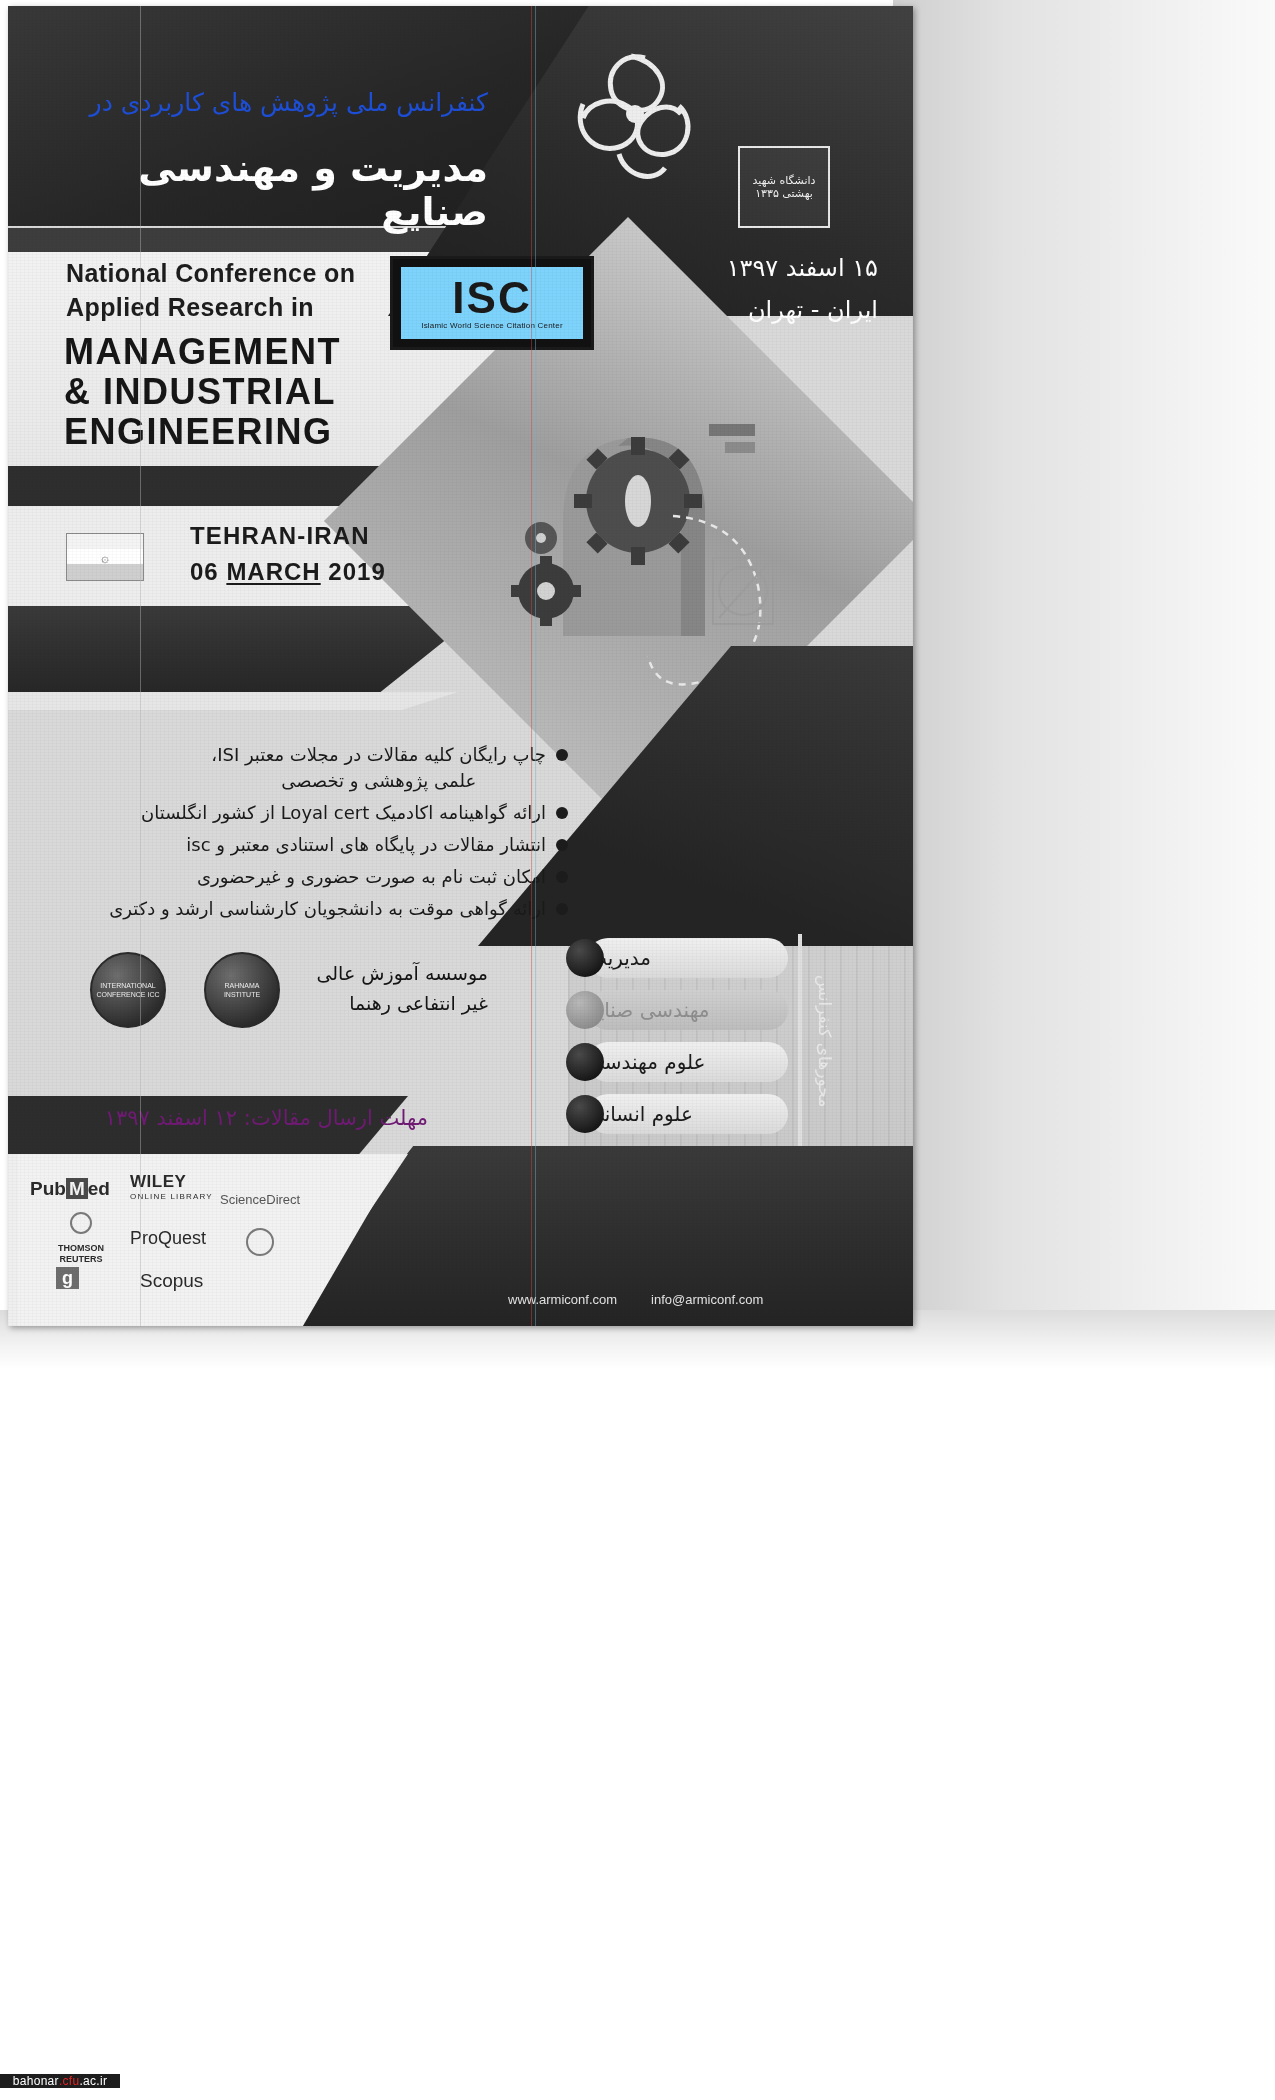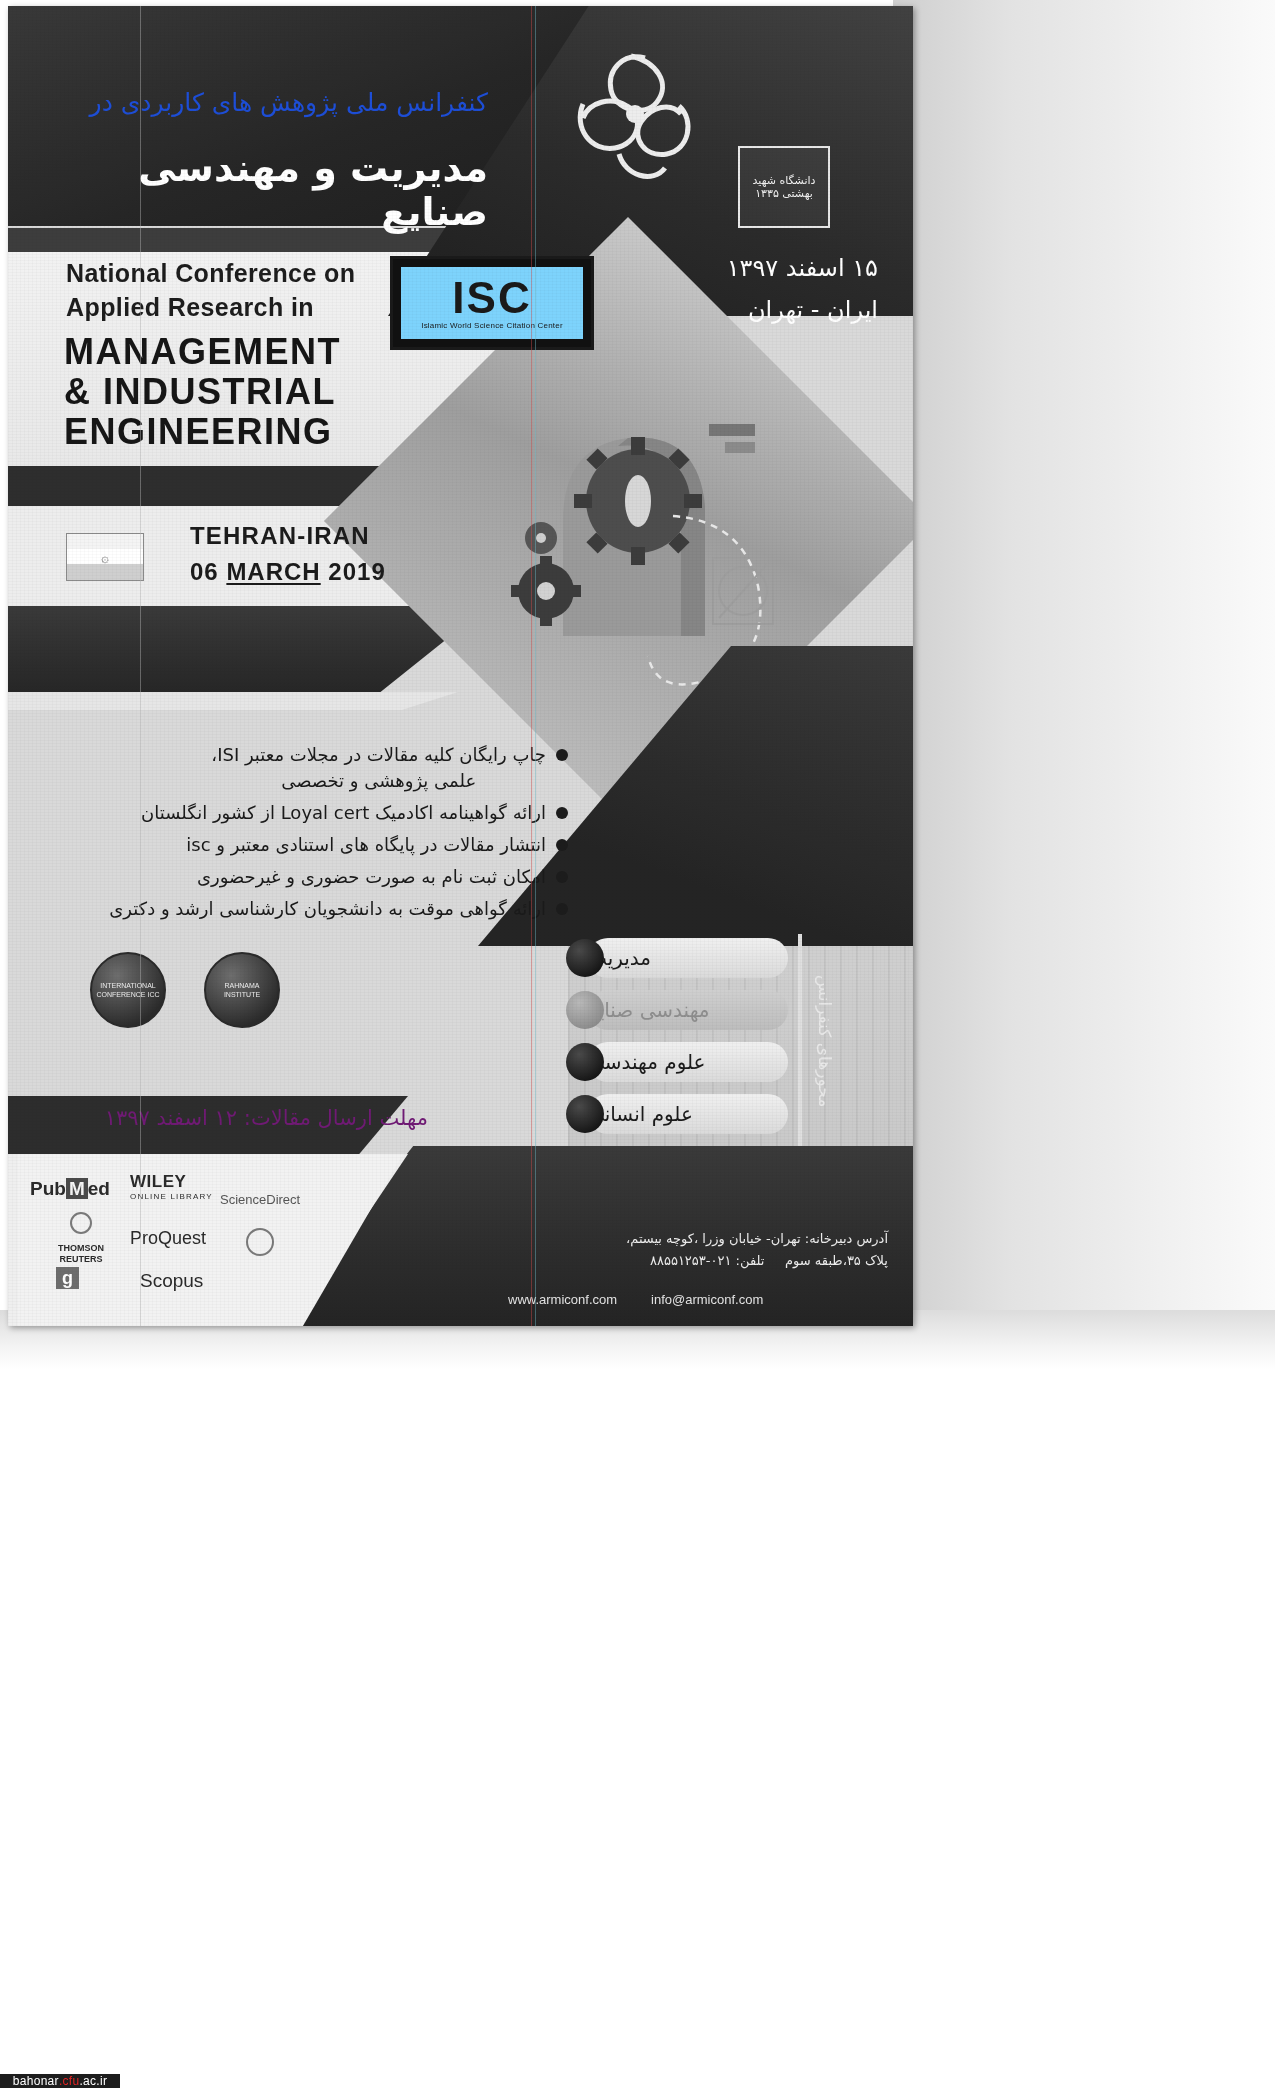--- a/index.html
+++ b/index.html
@@ -677,20 +677,24 @@
     <div class="bullet-row">
       <div class="bullet-dot"></div>
       <div class="bullet-text">
         <span>ارائه گواهی موقت به دانشجویان کارشناسی ارشد و دکتری</span>
       </div>
     </div>
   </div>
 
   <div id="org-seal-1">INTERNATIONAL CONFERENCE ICC</div>
   <div id="org-seal-2">RAHNAMA INSTITUTE</div>
+  <div id="org-text" class="fa">
+    <div>موسسه آموزش عالی</div>
+    <div>غیر انتفاعی رهنما</div>
+  </div>
 
   <div id="deadline" class="fa">مهلت ارسال مقالات: ۱۲ اسفند ۱۳۹۷</div>
 
   <div id="axes-bar"></div>
   <div id="axes-label" class="fa">محورهای کنفرانس</div>
 
   <div class="pill" id="pill-0">
     <span class="knob"></span>
     <span>مدیریت</span>
   </div>
@@ -735,29 +739,20 @@
   <div class="logo-glyph" id="glyph-globe"></div>
 
   <div class="logo-chip" id="logo-google">
     <span class="box">g</span>
   </div>
 
   <div class="logo-chip" id="logo-scopus">
     <span>Scopus</span>
   </div>
 
-  <div id="footer" class="fa">
-    <span class="row">آدرس دبیرخانه: تهران- خیابان وزرا ،کوچه بیستم،</span>
-    <span class="row">
-      <span>پلاک ۳۵،طبقه سوم</span>
-      &nbsp;&nbsp;&nbsp;
-      <span>تلفن:</span>
-      <span>۰۲۱-۸۸۵۵۱۲۵۳</span>
-    </span>
-  </div>
   <div id="footer-links">
     <span>www.armiconf.com</span>
     <span>info@armiconf.com</span>
   </div>
 
   <div class="artifact" id="artifact-red"></div>
   <div class="artifact" id="artifact-cyan"></div>
   <div class="artifact" id="artifact-grey"></div>
 </div>
 

